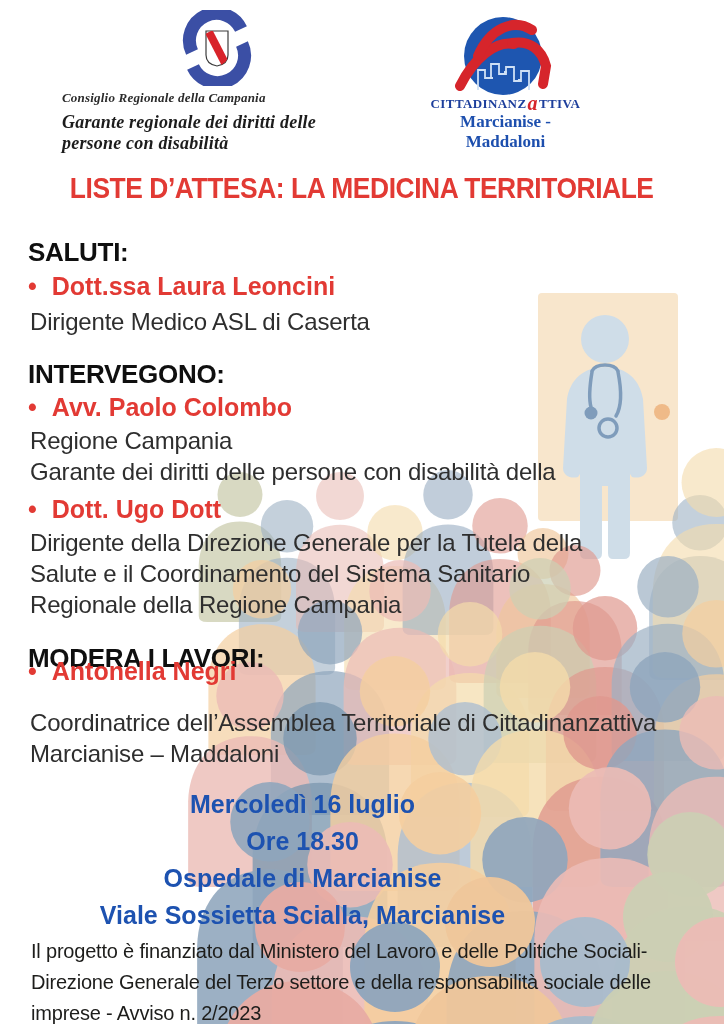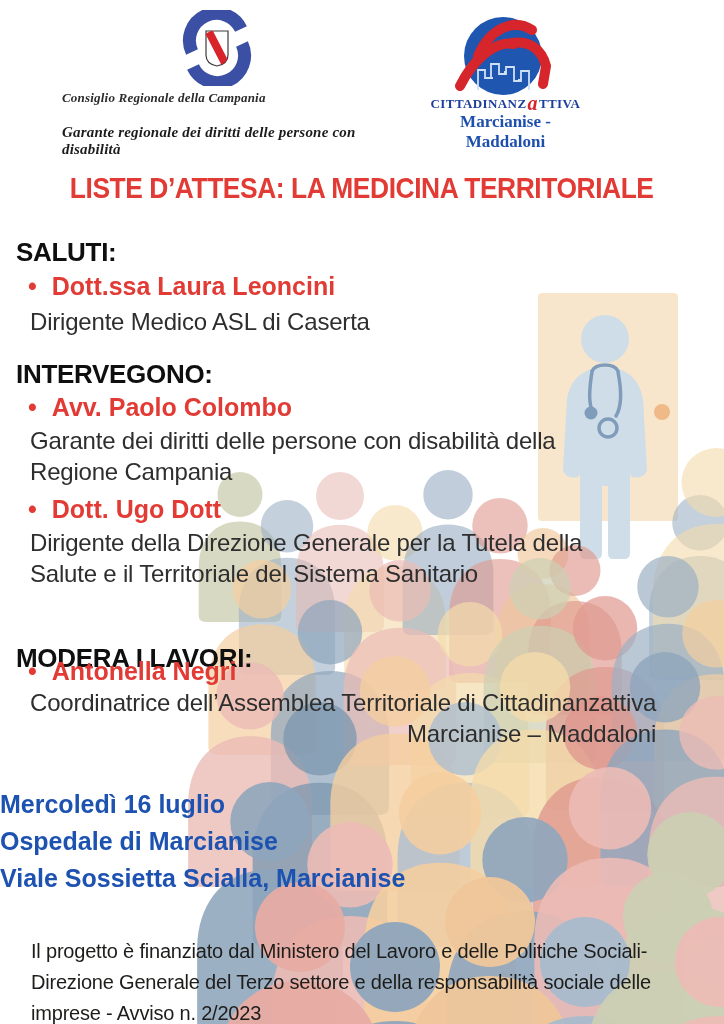--- a/index.html
+++ b/index.html
@@ -12,21 +12,21 @@
   .deco{pointer-events:none;}
   
   .logo-left{left:62px;top:10px;width:310px;text-align:left;z-index:3;}
   .logo-left svg{display:block;margin:0 auto;}
   .logo-left-line1{
     font-family:"Liberation Serif", serif;font-style:italic;font-weight:700;
     font-size:13px;color:#2b2b2b;margin-top:4px;letter-spacing:0.2px;
   }
   .logo-left-line2{
     font-family:"Liberation Serif", serif;font-style:italic;font-weight:700;
-    font-size:15px;color:#1c1c1c;margin-top:18px;letter-spacing:0.2px;
+    font-size:18px;color:#1c1c1c;margin-top:6px;letter-spacing:0.2px;
   }
   .logo-right{left:428px;top:10px;width:155px;text-align:center;z-index:3;}
   .logo-right svg{display:block;margin:0 auto;}
   .citt-name{
     font-family:"Liberation Serif", serif;font-weight:700;
     font-size:13px;color:#1d3f9c;letter-spacing:0.4px;margin-top:-2px;line-height:14px;
   }
   .citt-a{
     font-style:italic;color:#d6252b;font-size:20px;line-height:10px;
     display:inline-block;transform:translateY(2px);margin:0 1px;
@@ -36,32 +36,32 @@
     font-size:17px;color:#1d4fae;margin-top:1px;
   }
   
   .title{
     top:171px;left:0;width:724px;text-align:center;z-index:3;
     color:#e23a34;font-size:30px;font-weight:700;white-space:nowrap;
   }
   .title-inner{display:inline-block;transform:scaleX(.88);transform-origin:50% 50%;letter-spacing:-0.5px;}
   
   .sec-heading{
-    left:16px;z-index:3;color:#0f0f0f;font-size:26px;font-weight:700;letter-spacing:-0.3px;white-space:nowrap;
+    left:28px;z-index:3;color:#0f0f0f;font-size:26px;font-weight:700;letter-spacing:-0.3px;white-space:nowrap;
   }
   .name-row{
     left:28px;z-index:3;color:#e23a34;font-size:25px;font-weight:700;white-space:nowrap;text-align:right;
   }
   .name-row .bullet{margin-right:15px;}
   .role{
     left:30px;z-index:3;color:#2e2e2e;font-size:24px;line-height:31px;letter-spacing:-0.2px;white-space:nowrap;
   }
   
   .event{
-    top:786px;left:0;width:605px;z-index:3;
+    top:786px;left:0;width:605px;text-align:center;z-index:3;
     color:#1d52b0;font-size:25px;font-weight:700;line-height:37px;
   }
   
   .footer{
     top:936px;left:31px;z-index:3;color:#1d1d1b;font-size:20px;line-height:31px;letter-spacing:-0.2px;white-space:nowrap;
   }
   
   .doctor-layer{left:0;top:0;z-index:0;}
   .crowd-layer{left:0;top:430px;z-index:1;}
 </style>
@@ -180,42 +180,44 @@
 </div>
 <div class="abs role" style="top:306px;">
   <div>Dirigente Medico ASL di Caserta</div>
 </div>
 
 <div class="abs sec-heading" style="top:359px;">INTERVEGONO:</div>
 <div class="abs name-row" style="top:393px;">
   <span class="bullet">•</span><span>Avv. Paolo Colombo</span>
 </div>
 <div class="abs role" style="top:425px;">
+  <div>Regione Campania</div>
   <div>Garante dei diritti delle persone con disabilità della</div>
-  <div>Regione Campania</div>
 </div>
 <div class="abs name-row" style="top:495px;">
   <span class="bullet">•</span><span>Dott. Ugo Dott</span>
 </div>
 <div class="abs role" style="top:527px;">
   <div>Dirigente della Direzione Generale per la Tutela della</div>
-  <div>Salute e il Territoriale del Sistema Sanitario</div>
+  <div>Salute e il Coordinamento del Sistema Sanitario</div>
+  <div>Regionale della Regione Campania</div>
 </div>
 
 <div class="abs sec-heading" style="top:643px;">MODERA I LAVORI:</div>
 <div class="abs name-row" style="top:657px;">
   <span class="bullet">•</span><span>Antonella Negri</span>
 </div>
-<div class="abs role" style="top:687px;text-align:right;">
+<div class="abs role" style="top:707px;">
   <div>Coordinatrice dell’Assemblea Territoriale di Cittadinanzattiva</div>
   <div>Marcianise – Maddaloni</div>
 </div>
 
 <div class="abs event">
   <div>Mercoledì 16 luglio</div>
+  <div>Ore 18.30</div>
   <div>Ospedale di Marcianise</div>
   <div>Viale Sossietta Scialla, Marcianise</div>
 </div>
 
 <div class="abs footer">
   <div>Il progetto è finanziato dal Ministero del Lavoro e delle Politiche Sociali-</div>
   <div>Direzione Generale del Terzo settore e della responsabilità sociale delle</div>
   <div>imprese - Avviso n. 2/2023</div>
 </div>
 

